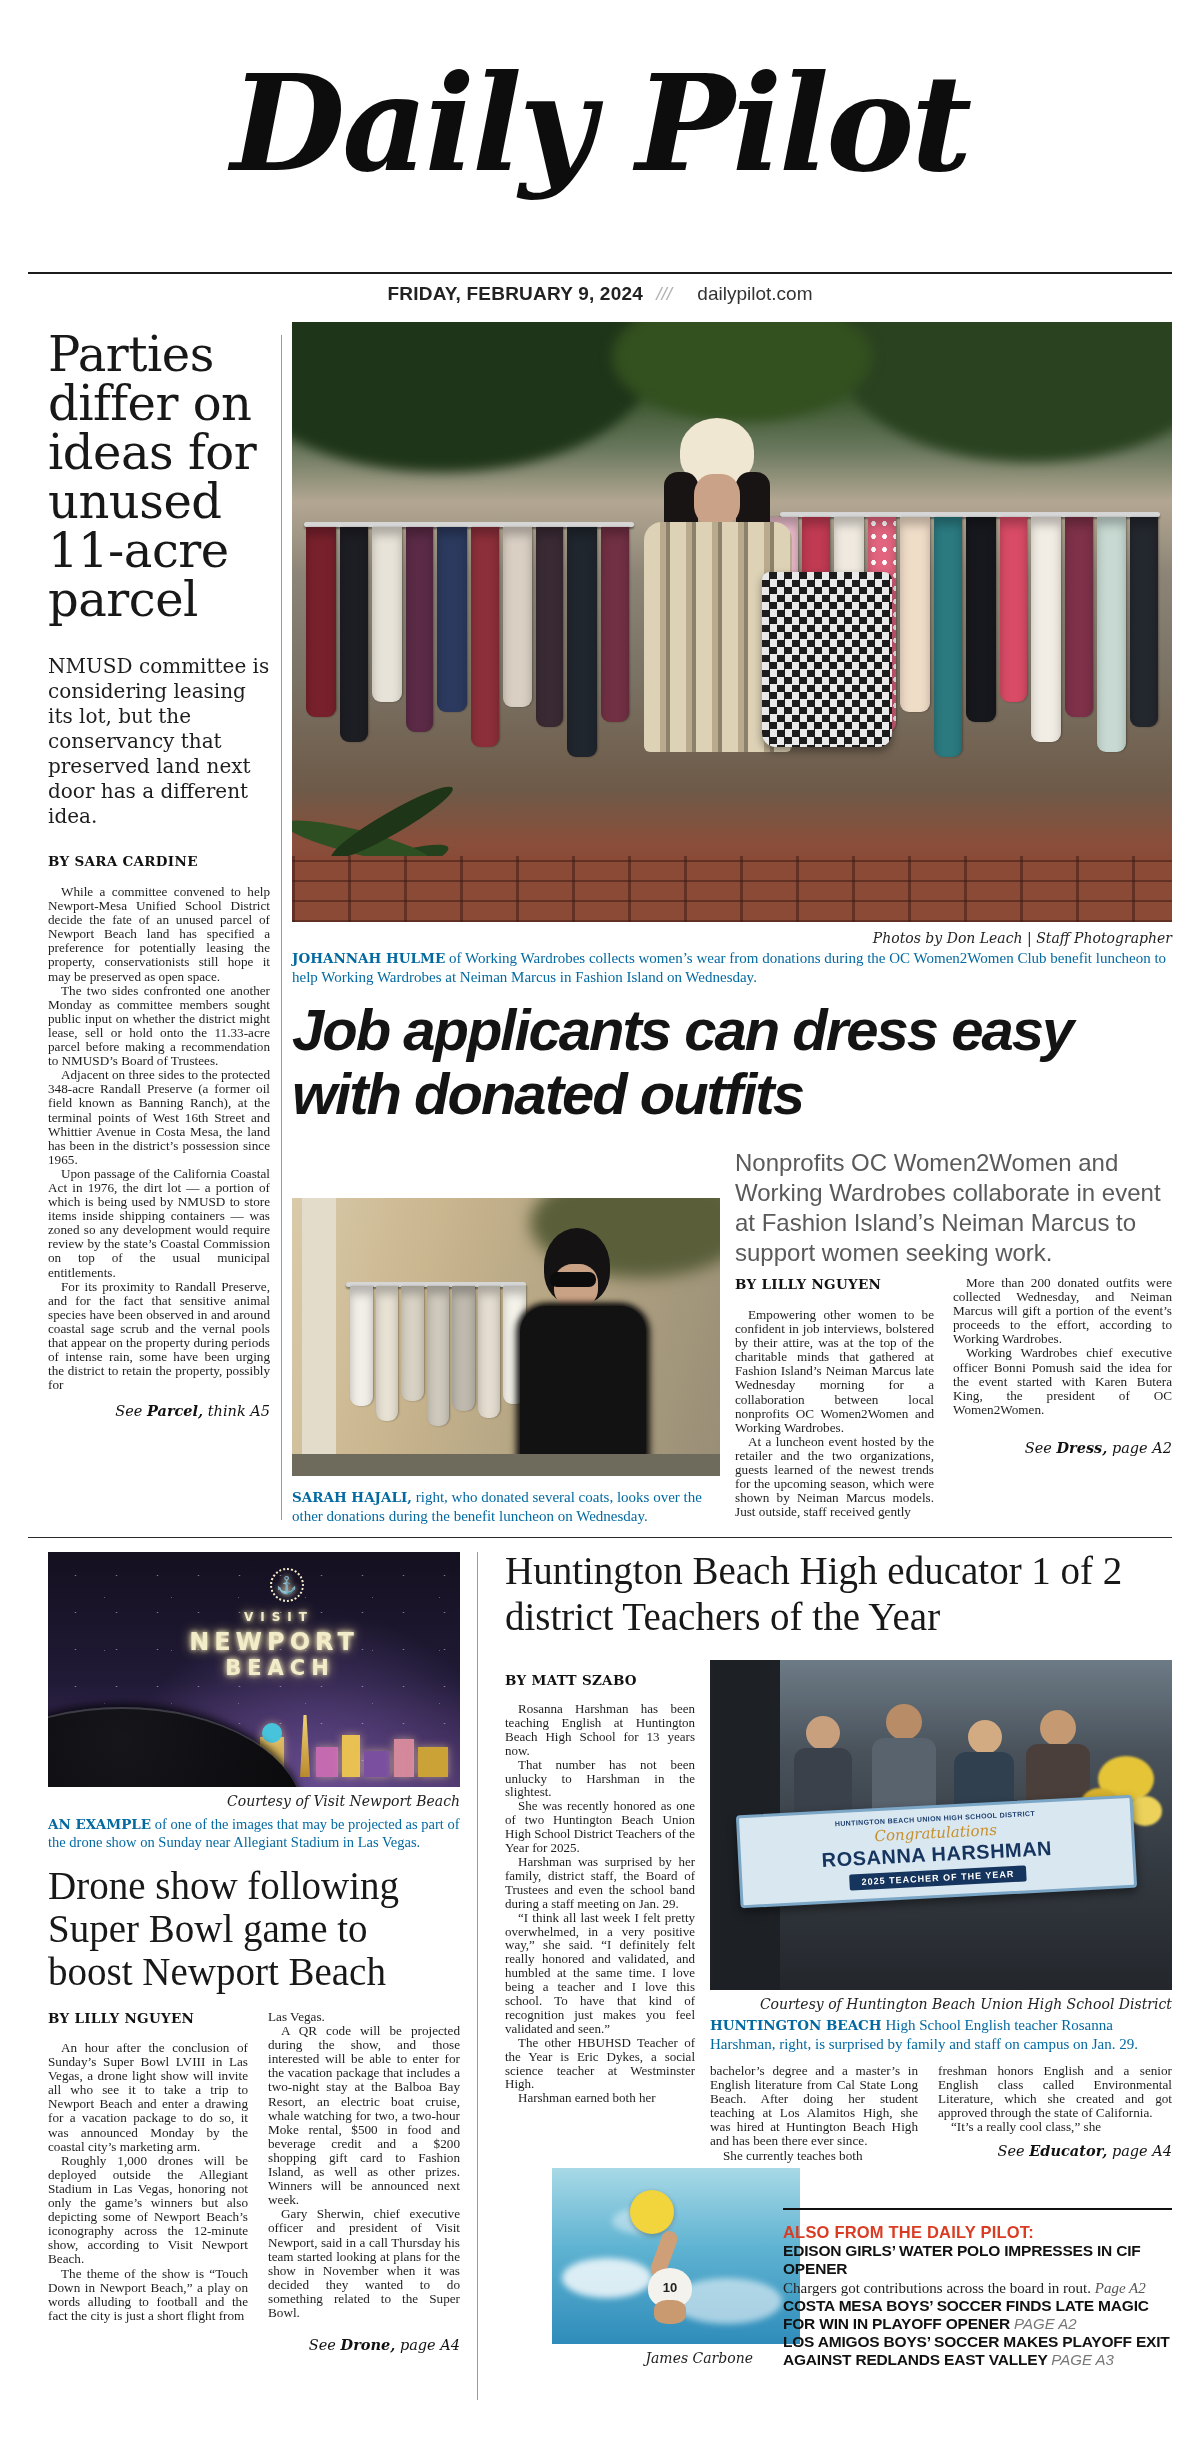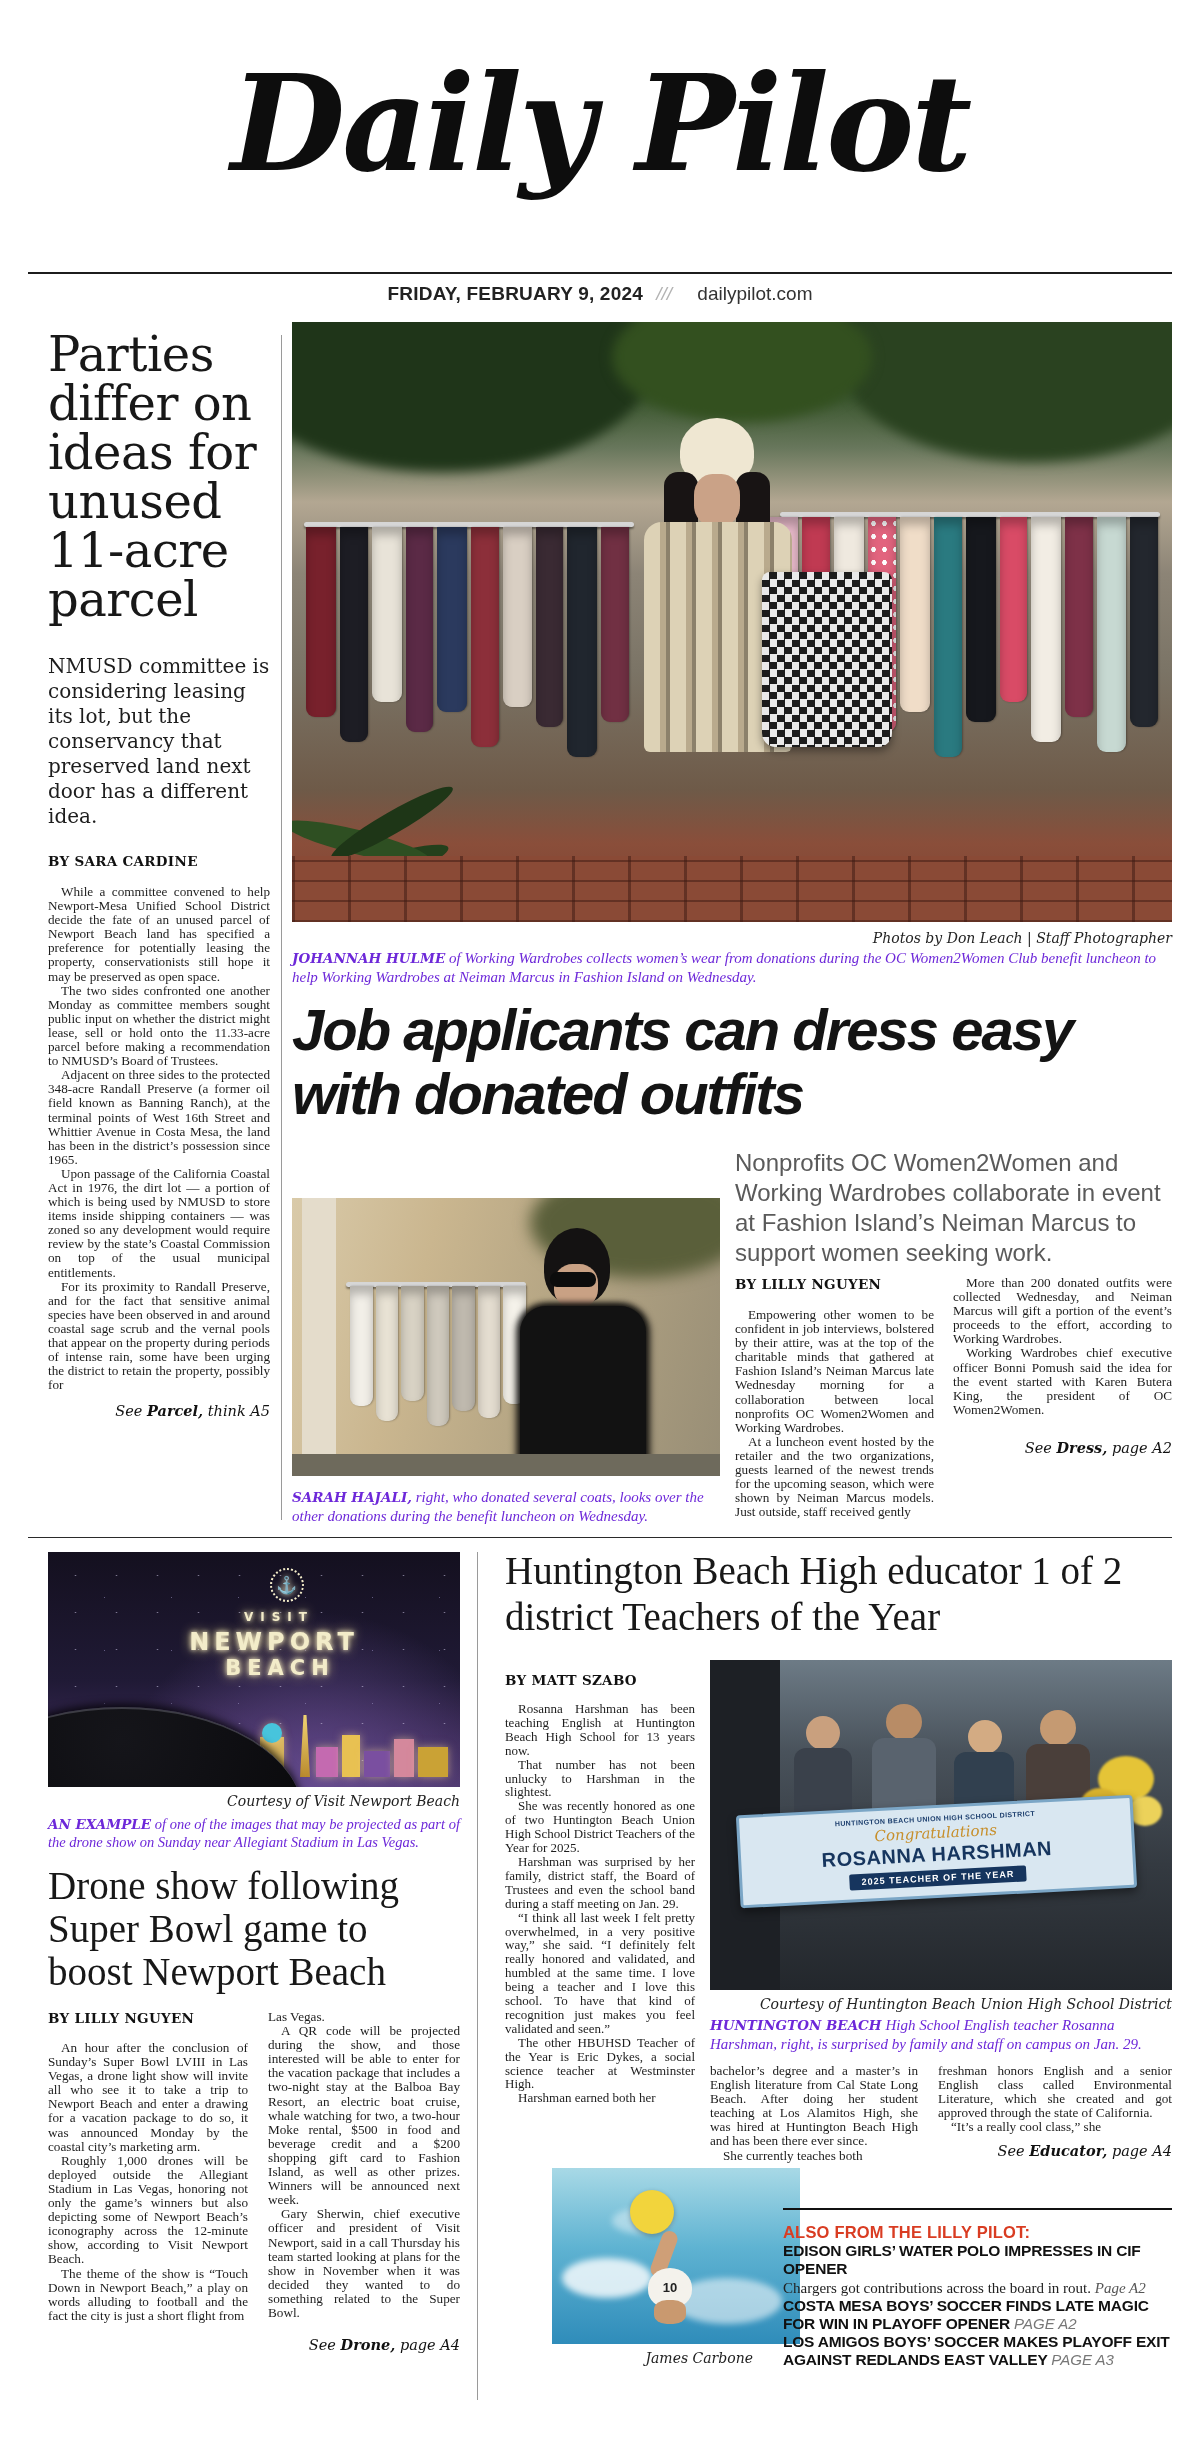--- a/index.html
+++ b/index.html
@@ -27,21 +27,21 @@
   .serif-head { font-family:"Liberation Serif", serif; font-weight:normal; color:#181818; }
   .byline { font-family:"DejaVu Serif", serif; font-weight:bold; font-size:13.5px; letter-spacing:.3px; color:#111; }
   .body-copy p {
     font-family:"Liberation Serif", serif; font-size:13.2px; line-height:14.1px;
     text-align:justify; text-indent:13px; color:#1d1d1d;
     hyphens:auto; -webkit-hyphens:auto;
   }
   .see-line { font-family:"DejaVu Serif", serif; font-style:italic; font-size:14.5px; text-align:right; color:#111; }
   .see-line b { font-weight:bold; }
   .credit { font-family:"DejaVu Serif", serif; font-style:italic; font-size:14px; text-align:right; color:#222; }
-  .caption { font-family:"Liberation Serif", serif; font-size:15px; line-height:19px; color:#6d28d9;font-style:italic; }
+  .caption { font-family:"Liberation Serif", serif; font-size:15px; line-height:19px; color:#0369a1; }
   .caption .lead { font-weight:bold; font-family:"DejaVu Serif", serif; font-size:13.5px; }
   .vdiv { position:absolute; width:1px; background:#9a9a9a; }
   .cols { display:flex; }
   .hrule { position:absolute; height:1px; background:#2a2a2a; }
 
   
   .parcel { position:absolute; left:48px; top:330px; width:222px; }
   .parcel .head { font-size:48px; line-height:49px; letter-spacing:-.5px; font-family:"DejaVu Serif", serif; }
   .parcel .deck { margin-top:30px; font-family:"DejaVu Serif", serif; font-size:20px; line-height:25px; color:#1d1d1d; }
   .parcel .byline { margin-top:24px; }
@@ -390,21 +390,21 @@
       <div class="splash" style="left:60px; top:40px; width:60px; height:26px; opacity:.5;"></div>
       <div style="position:absolute; left:78px; top:22px; width:44px; height:44px; background:#f2d43c; border-radius:50%; box-shadow:0 2px 5px rgba(0,0,0,.3);"></div>
       <div style="position:absolute; left:104px; top:62px; width:16px; height:48px; background:#cf9f77; transform:rotate(20deg); border-radius:8px;"></div>
       <div style="position:absolute; left:96px; top:100px; width:44px; height:40px; background:#f4f2ec; border-radius:50% 50% 45% 45%; text-align:center; font-family:'Liberation Sans',sans-serif; font-weight:bold; font-size:13px; line-height:40px; color:#222;"><span>10</span></div>
       <div style="position:absolute; left:102px; top:132px; width:32px; height:24px; background:#c9996f; border-radius:40%;"></div>
     </div>
     <div class="credit">James Carbone</div>
   </div>
 
   <div class="also">
-    <div class="hdr" id="also-hdr" style="color: rgb(217, 60, 34);">ALSO FROM THE LILLY PILOT:</div>
+    <div class="hdr" id="also-hdr" style="color: rgb(217, 60, 34);">ALSO FROM THE DAILY PILOT:</div>
     <div class="item">
       <div class="t">EDISON GIRLS’ WATER POLO IMPRESSES IN CIF OPENER</div>
       <div class="d"><span>Chargers got contributions across the board in rout.</span> <span class="pg">Page A2</span></div>
     </div>
     <div class="item">
       <div class="t"><span>COSTA MESA BOYS’ SOCCER FINDS LATE MAGIC FOR WIN IN PLAYOFF OPENER</span> <span class="pg">PAGE A2</span></div>
     </div>
     <div class="item">
       <div class="t"><span>LOS AMIGOS BOYS’ SOCCER MAKES PLAYOFF EXIT AGAINST REDLANDS EAST VALLEY</span> <span class="pg">PAGE A3</span></div>
     </div>

